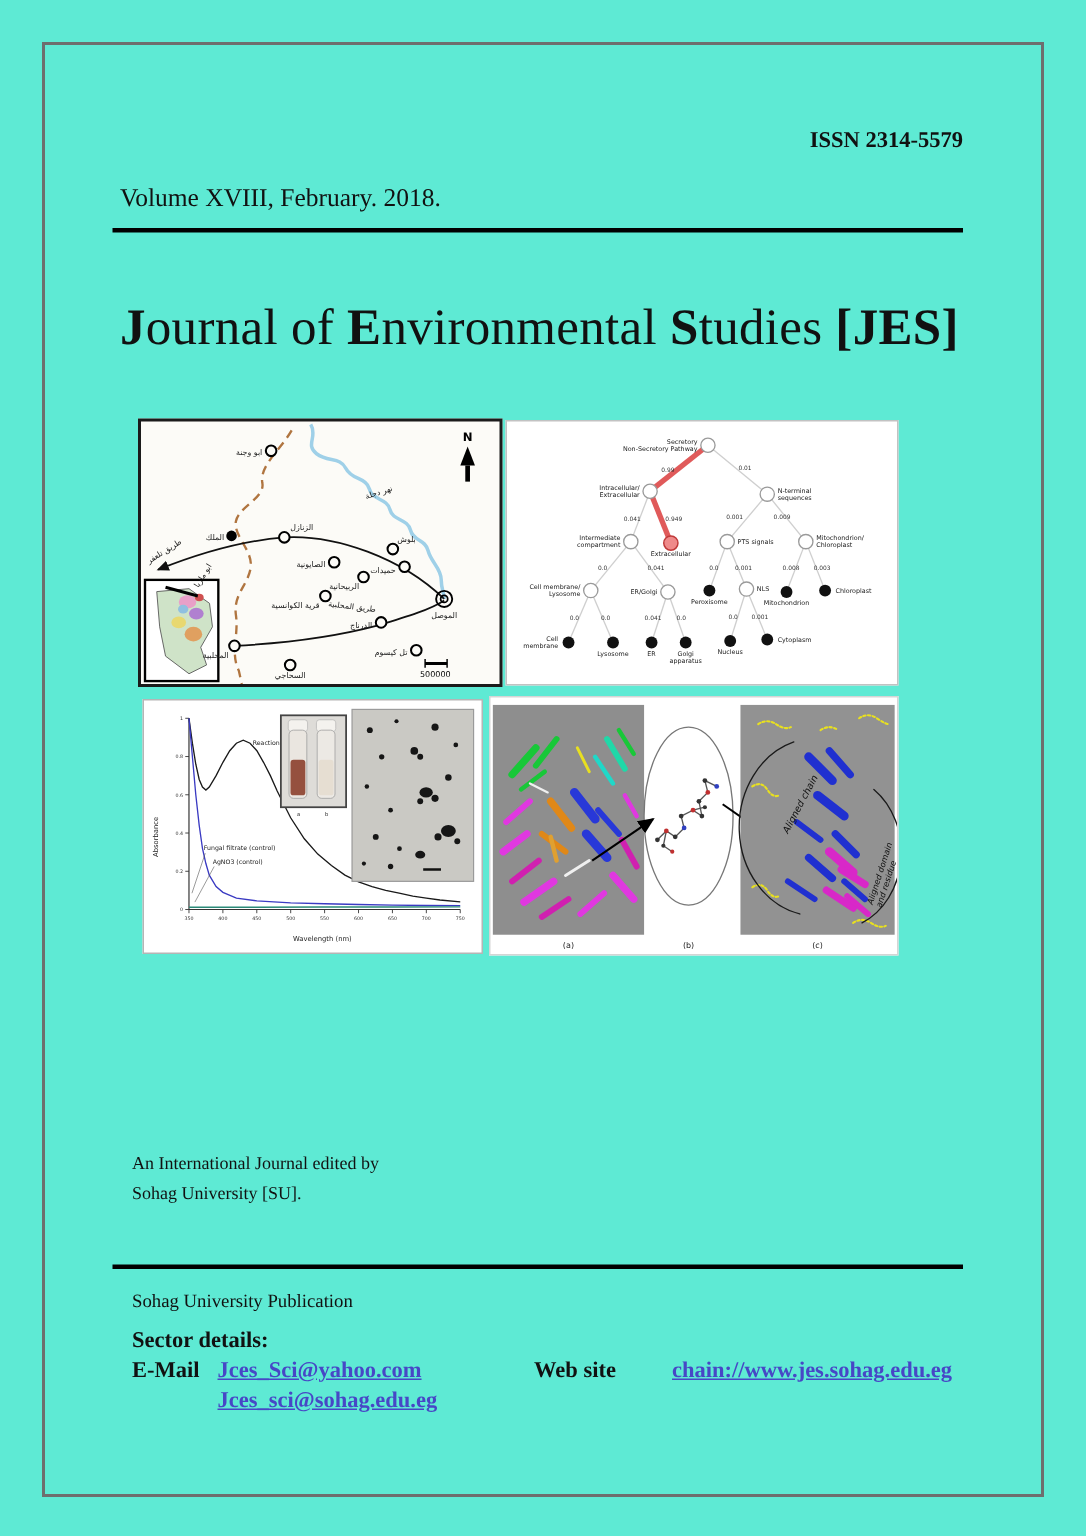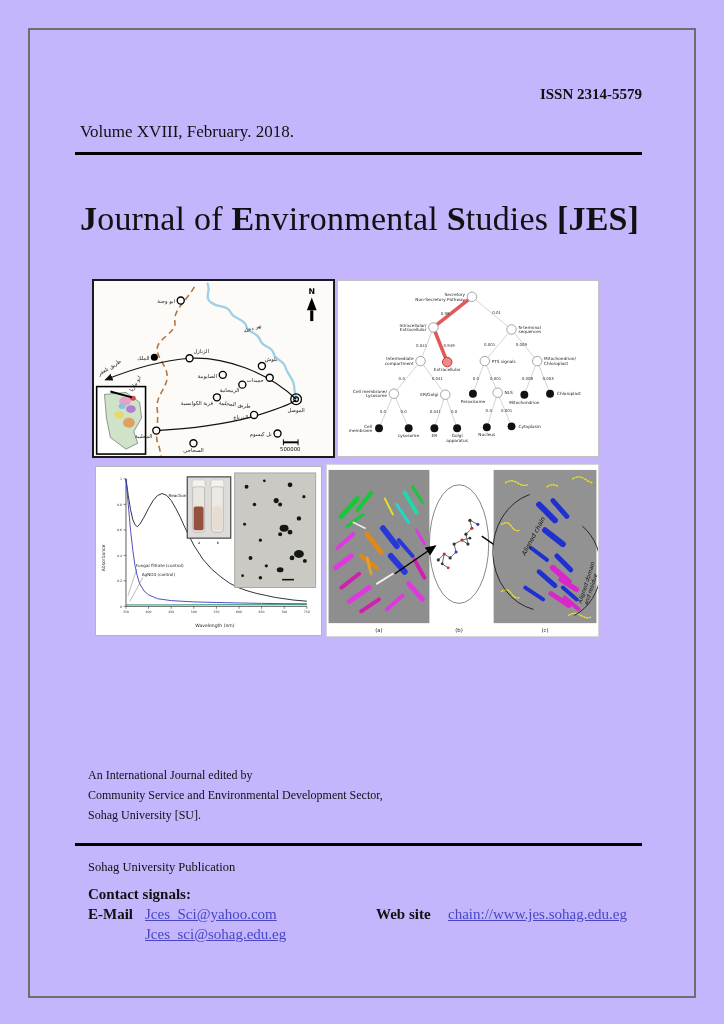--- a/index.html
+++ b/index.html
@@ -1,36 +1,36 @@
 <!DOCTYPE html>
 <html><head>
 <meta charset="utf-8">
 <style>
   html,body{margin:0;padding:0;background:#fff;}
-  .page{position:relative;width:724px;height:1024px;background:#c4b5fd;overflow:hidden;
+  .page{position:relative;width:724px;height:1024px;background:#5eead4;overflow:hidden;
         font-family:"Liberation Serif", serif;color:#111;}
   .frame{position:absolute;left:28px;top:28px;width:664px;height:966px;border:2px solid #6e6e6e;}
   .issn{position:absolute;top:86px;right:82px;font-weight:bold;font-size:15px;}
   .volume{position:absolute;top:122px;left:80px;font-size:17px;}
   .rule{position:absolute;left:75px;width:567px;height:3px;background:#000;}
   .rule1{top:152px;} .rule2{top:843px;}
   .title{position:absolute;top:200px;left:80px;font-size:34px;letter-spacing:.2px;white-space:nowrap;}
   .title b{font-weight:700;}
   .fig{position:absolute;background:#fff;box-sizing:border-box;}
   .fig-map{left:92px;top:279px;width:243px;height:179px;border:2px solid #1b1b1b;background:#fcfbf7;}
   .fig-tree{left:337px;top:280px;width:262px;height:177px;border:1px solid #c2c2c2;}
   .fig-spec{left:95px;top:466px;width:227px;height:170px;border:1px solid #b5b5b5;}
   .fig-prot{left:326px;top:464px;width:273px;height:173px;border:1px solid #d5d5d5;}
   .fig svg{display:block;width:100%;height:100%;}
   .edited{position:absolute;left:88px;top:765px;font-size:12px;line-height:20px;}
   .pub{position:absolute;left:88px;top:860px;font-size:12.5px;text-align:center;}
   .contact-h{position:absolute;left:88px;top:886px;font-weight:bold;font-size:15px;}
   .lbl{font-weight:bold;font-size:15px;position:absolute;}
-  .email-lbl{left:88px;top:906px;} .web-lbl{left:376px;top:906px;text-align:right;}
-  a.doclink{color:#4747c6;text-decoration:underline;font-size:15px;position:absolute;}
+  .email-lbl{left:88px;top:906px;} .web-lbl{left:356px;top:906px;text-align:right;}
+  a.doclink{color:#4747c6;text-decoration:underline;font-size:15px;position:absolute;font-weight:bold;}
   .em1{left:145px;top:906px;} .em2{left:145px;top:926px;} .wurl{left:448px;top:906px;}
   text{font-family:"DejaVu Sans", sans-serif;}
 </style>
 </head>
 <body>
 
 <div class="page">
   <div class="frame"></div>
 
   <div class="issn">ISSN 2314-5579</div>
@@ -387,26 +387,25 @@
         <text id="aligned-domain2" font-size="5.6" font-style="italic" font-family="DejaVu Serif, serif" fill="#101010" transform="translate(263,142) rotate(-72)">and residue</text>
       </g>
       <text id="cap-a" x="52" y="169" font-size="5.4" text-anchor="middle" fill="#222">(a)</text>
       <text id="cap-b" x="133" y="169" font-size="5.4" text-anchor="middle" fill="#222">(b)</text>
       <text id="cap-c" x="220" y="169" font-size="5.4" text-anchor="middle" fill="#222">(c)</text>
     </svg>
   </div>
 
   <div class="edited">
     <div>An International Journal edited by</div>
-    <div>Community Service and Environmental Development Sector,</div>
     <div>Sohag University [SU].</div>
   </div>
 
   <div class="rule rule2"></div>
   <div class="pub">Sohag University Publication</div>
 
-  <div class="contact-h">Contact signals:</div>
+  <div class="contact-h">Sector details:</div>
   <div class="lbl email-lbl">E-Mail</div>
   <a class="doclink em1" href="#">Jces_Sci@yahoo.com</a>
   <a class="doclink em2" href="#">Jces_sci@sohag.edu.eg</a>
   <div class="lbl web-lbl">Web site</div>
   <a class="doclink wurl" href="#">chain://www.jes.sohag.edu.eg</a>
 </div>
 
 </body></html>

